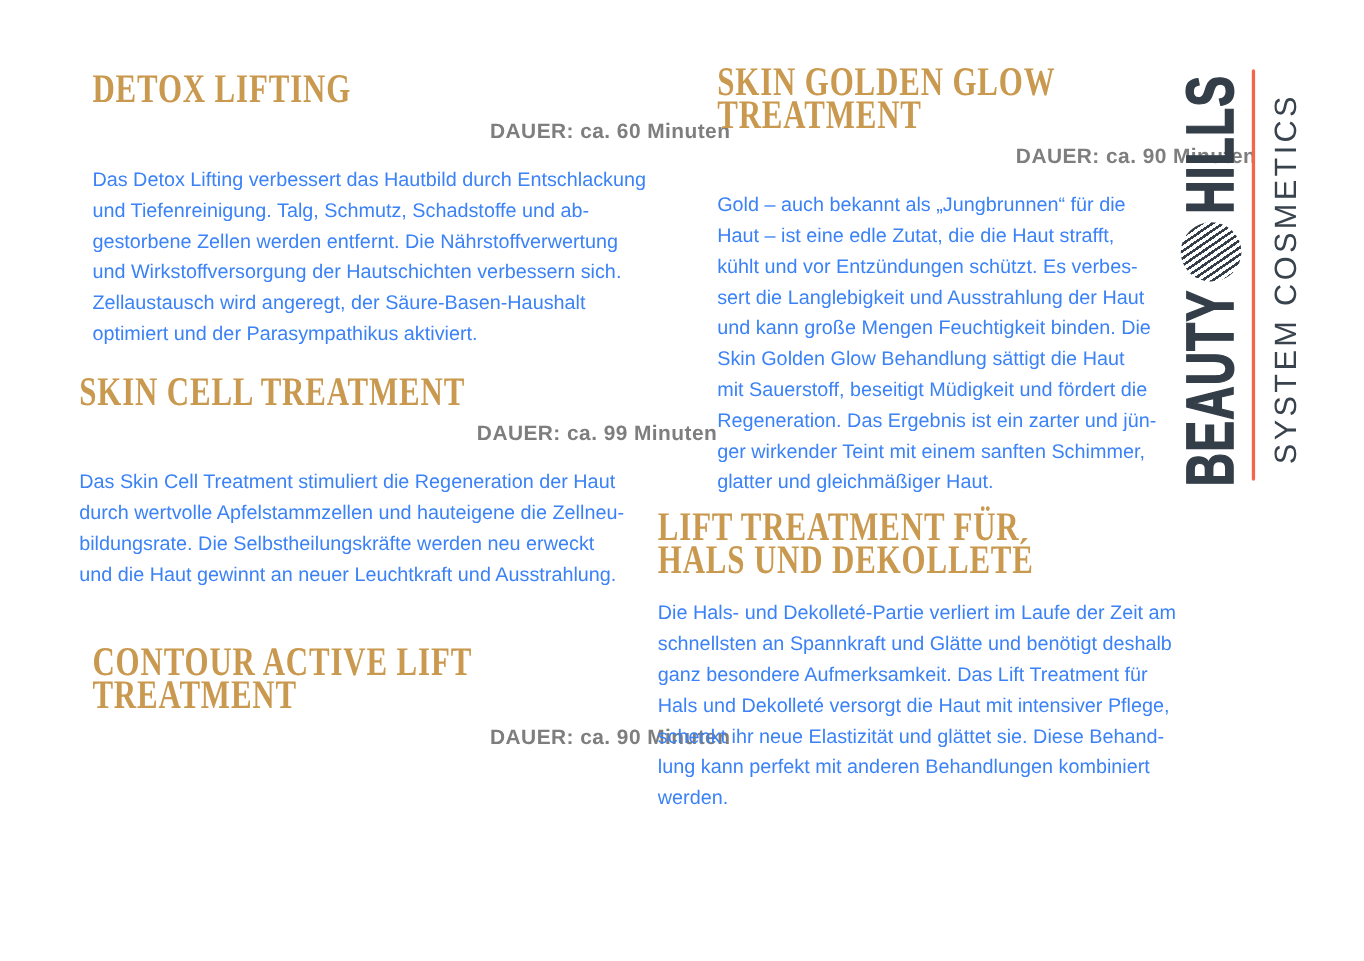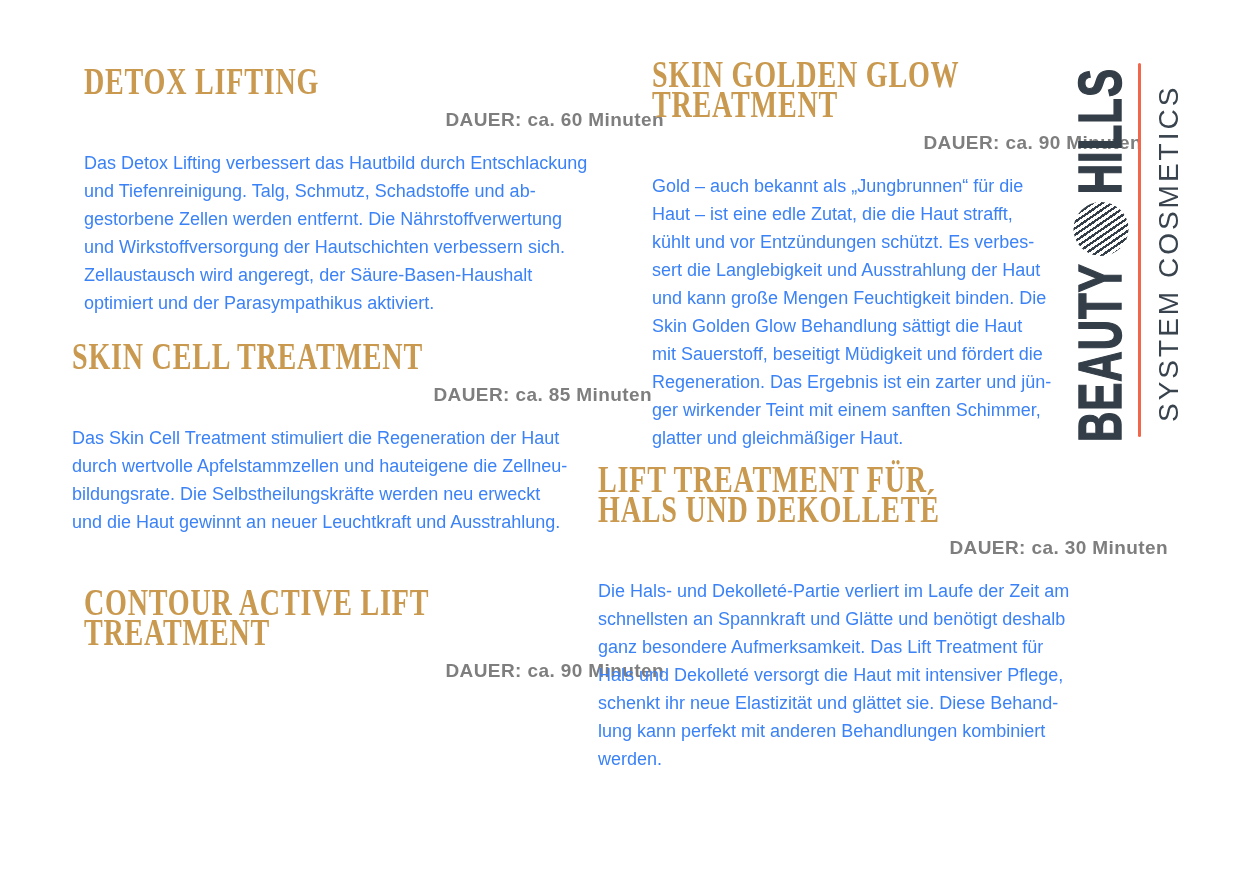--- a/index.html
+++ b/index.html
@@ -96,21 +96,21 @@
   <p class="body">Das Detox Lifting verbessert das Hautbild durch Entschlackung
 und Tiefenreinigung. Talg, Schmutz, Schadstoffe und ab-
 gestorbene Zellen werden entfernt. Die Nährstoffverwertung
 und Wirkstoffversorgung der Hautschichten verbessern sich.
 Zellaustausch wird angeregt, der Säure-Basen-Haushalt
 optimiert und der Parasympathikus aktiviert.</p>
 </section>
 
 <section class="sec s2">
   <h2>SKIN CELL TREATMENT</h2>
-  <div class="dauer">DAUER: ca. 85 Minuten</div>
+  <div class="dauer">DAUER: ca. 99 Minuten</div>
   <p class="body">Das Skin Cell Treatment stimuliert die Regeneration der Haut
 durch wertvolle Apfelstammzellen und hauteigene die Zellneu-
 bildungsrate. Die Selbstheilungskräfte werden neu erweckt
 und die Haut gewinnt an neuer Leuchtkraft und Ausstrahlung.</p>
 </section>
 
 <section class="sec s3">
   <h2>CONTOUR ACTIVE LIFT
 TREATMENT</h2>
   <div class="dauer">DAUER: ca. 90 Minuten</div>
@@ -128,21 +128,20 @@
 Skin Golden Glow Behandlung sättigt die Haut
 mit Sauerstoff, beseitigt Müdigkeit und fördert die
 Regeneration. Das Ergebnis ist ein zarter und jün-
 ger wirkender Teint mit einem sanften Schimmer,
 glatter und gleichmäßiger Haut.</p>
 </section>
 
 <section class="sec s5">
   <h2>LIFT TREATMENT FÜR
 HALS UND DEKOLLETÉ</h2>
-  <div class="dauer">DAUER: ca. 30 Minuten</div>
   <p class="body">Die Hals- und Dekolleté-Partie verliert im Laufe der Zeit am
 schnellsten an Spannkraft und Glätte und benötigt deshalb
 ganz besondere Aufmerksamkeit. Das Lift Treatment für
 Hals und Dekolleté versorgt die Haut mit intensiver Pflege,
 schenkt ihr neue Elastizität und glättet sie. Diese Behand-
 lung kann perfekt mit anderen Behandlungen kombiniert
 werden.</p>
 </section>
 
 <div class="brand">

